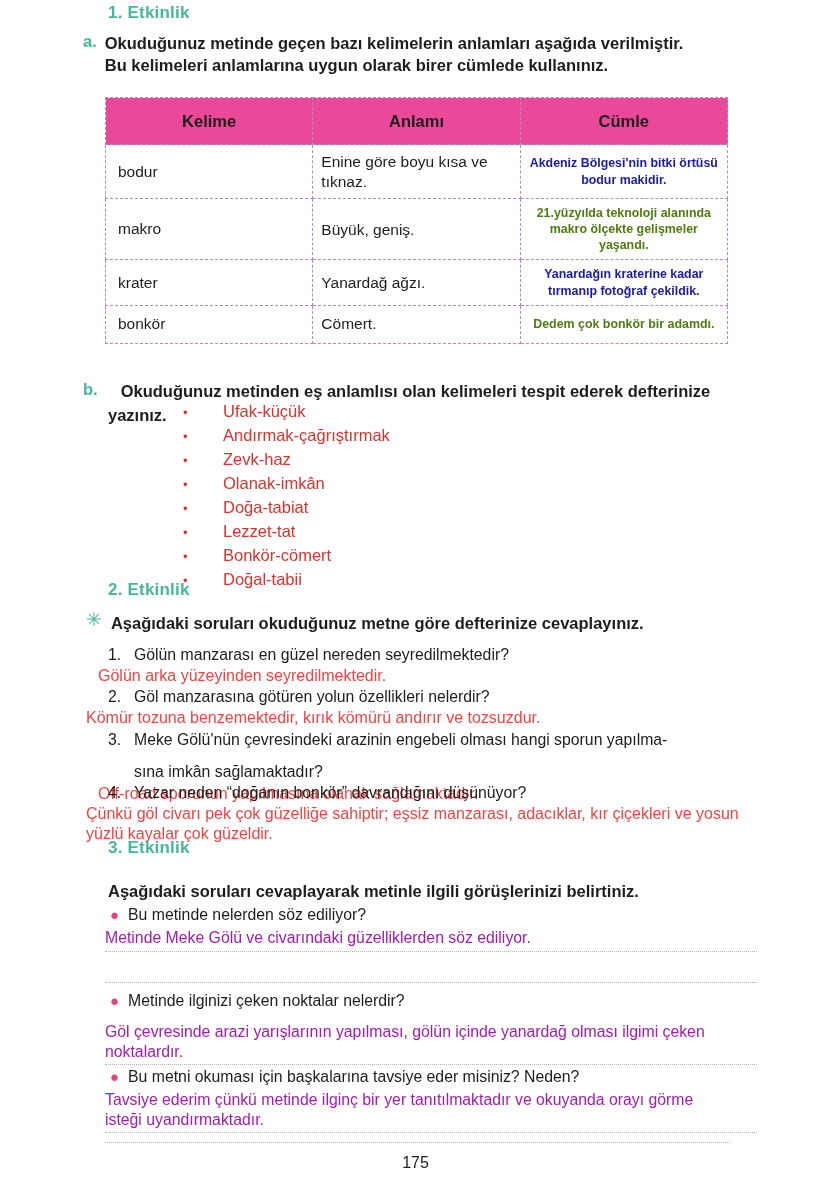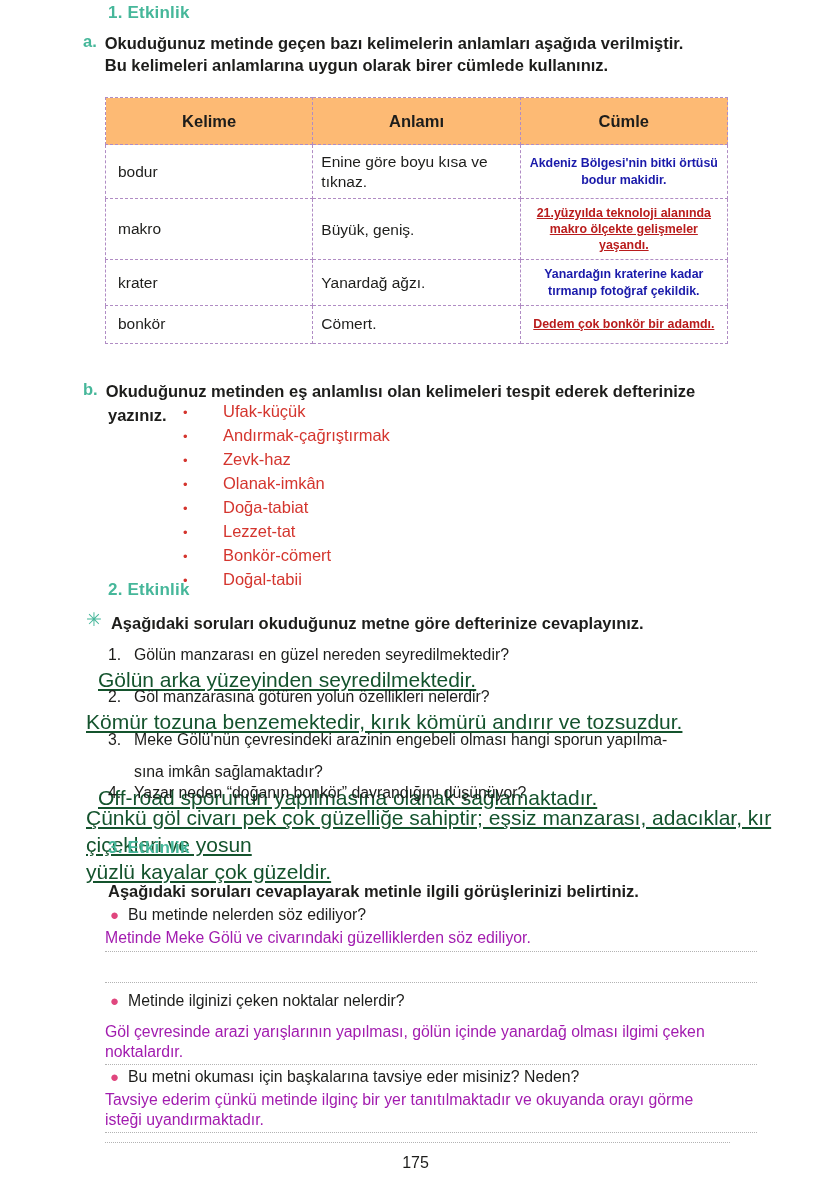--- a/index.html
+++ b/index.html
@@ -71,21 +71,21 @@
     border-collapse: collapse;
     table-layout: fixed;
   }
   #vocab-table th,
   #vocab-table td {
     border: 1.3px dashed #b08cc4;
     padding: 6px 8px;
     vertical-align: middle;
   }
   #vocab-table thead th {
-    background: #fdba74;
+    background: #ec4899;
     font-size: 16.5px;
     font-weight: bold;
     text-align: center;
     height: 34px;
     color: #1d1d1b;
   }
   #vocab-table td.c-word {
     width: 92px;
     font-size: 15.5px;
     text-align: left;
@@ -97,31 +97,31 @@
     text-align: left;
     line-height: 1.25;
   }
   #vocab-table td.c-sent {
     text-align: center;
     font-size: 12.4px;
     font-weight: bold;
     line-height: 1.3;
   }
   .ans-blue { color: #1a1aaa; }
-  .ans-red  { color: #b91c1c; text-decoration: underline; }
+  .ans-red  { color: #4d7c0f; }
 
   
   #sec1-b {
     position: absolute;
     left: 83px;
     top: 380px;
     width: 720px;
   }
   #sec1-b .b-head { display: flex; gap: 8px; }
-  #sec1-b .b-head .prompt-body { width: 665px; }
+  #sec1-b .b-head .prompt-body { width: 665px; margin-left: 15px; }
   #sec1-b .yaziniz {
     position: absolute;
     left: 25px;
     top: 26px;
     font-weight: bold;
     font-size: 16.5px;
   }
   .syn-list {
     position: absolute;
     left: 100px;
@@ -169,24 +169,23 @@
   .q-line {
     display: flex;
     gap: 9px;
     font-size: 15.8px;
     line-height: 1.3;
     color: #1d1d1b;
   }
   .q-num { width: 17px; flex: 0 0 17px; }
   .q-text { flex: 1; }
   .a-line {
-    color: #14532d;
-    font-size: 21px;
+    color: #ef4444;
+    font-size: 16px;
     line-height: 1.3;
-    text-decoration: underline;
   }
   .a-indent { margin-left: -10px; }
   .a-full   { margin-left: -22px; width: 712px; }
 
   
   #sec3-title {
     position: absolute;
     left: 108px;
     top: 838px;
   }

